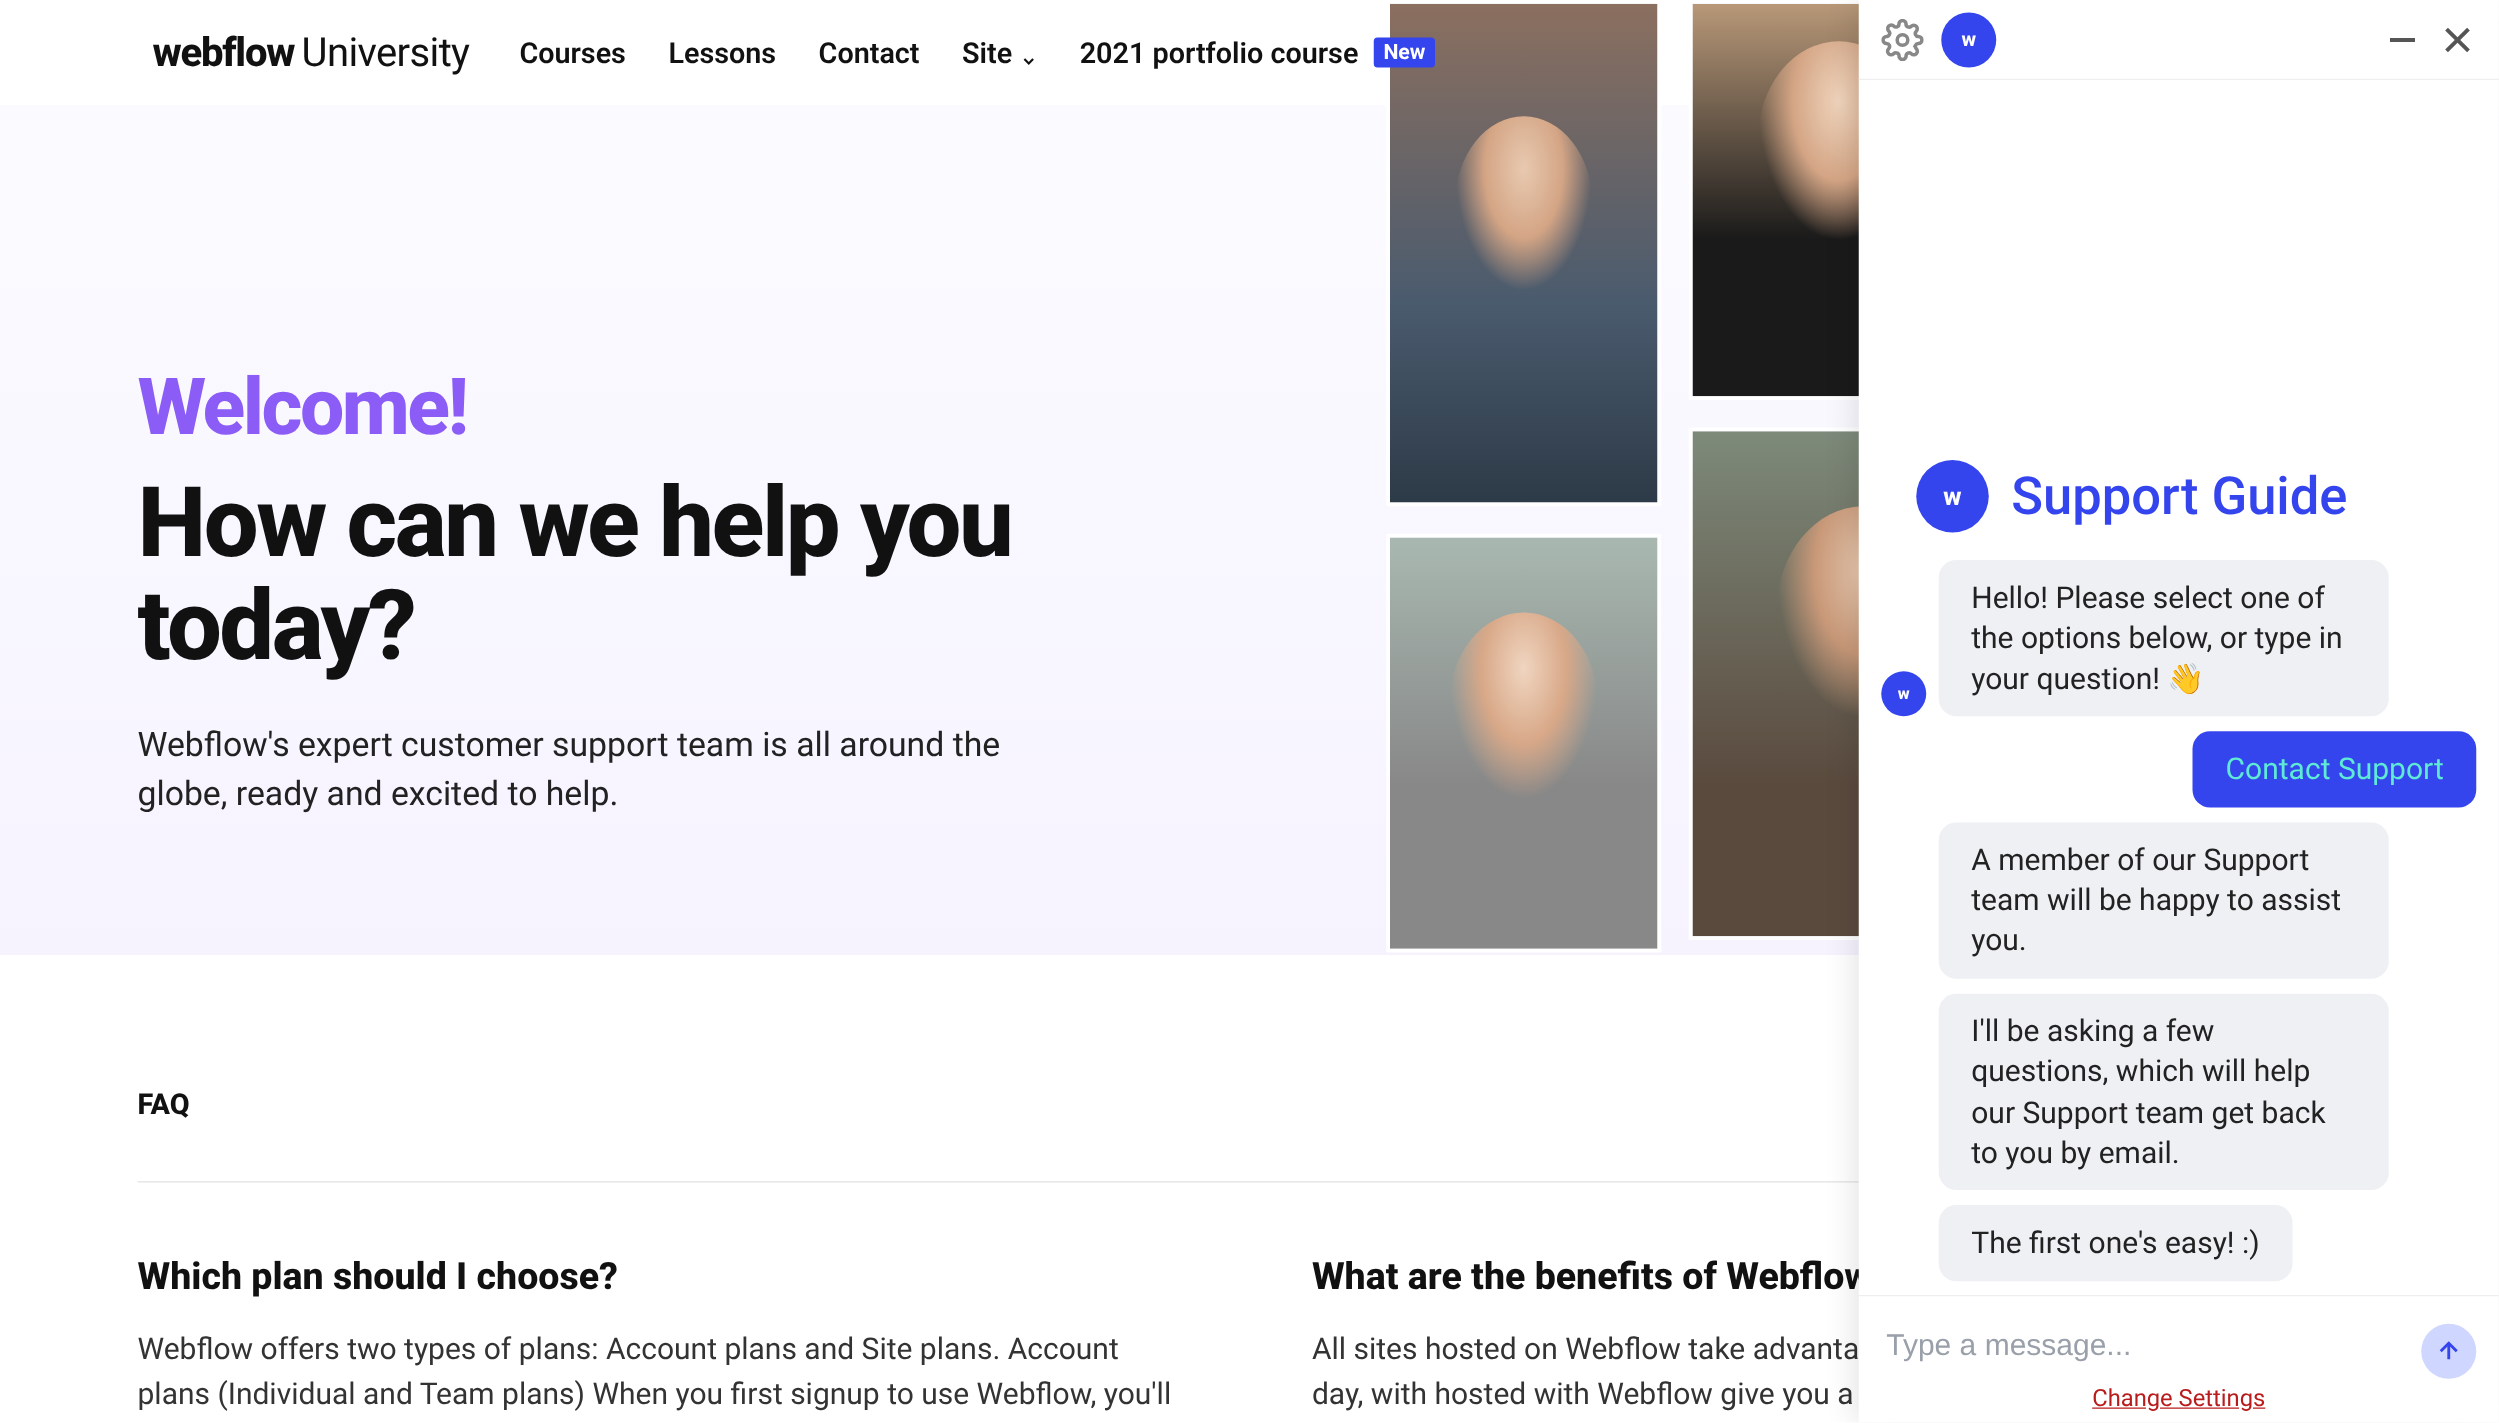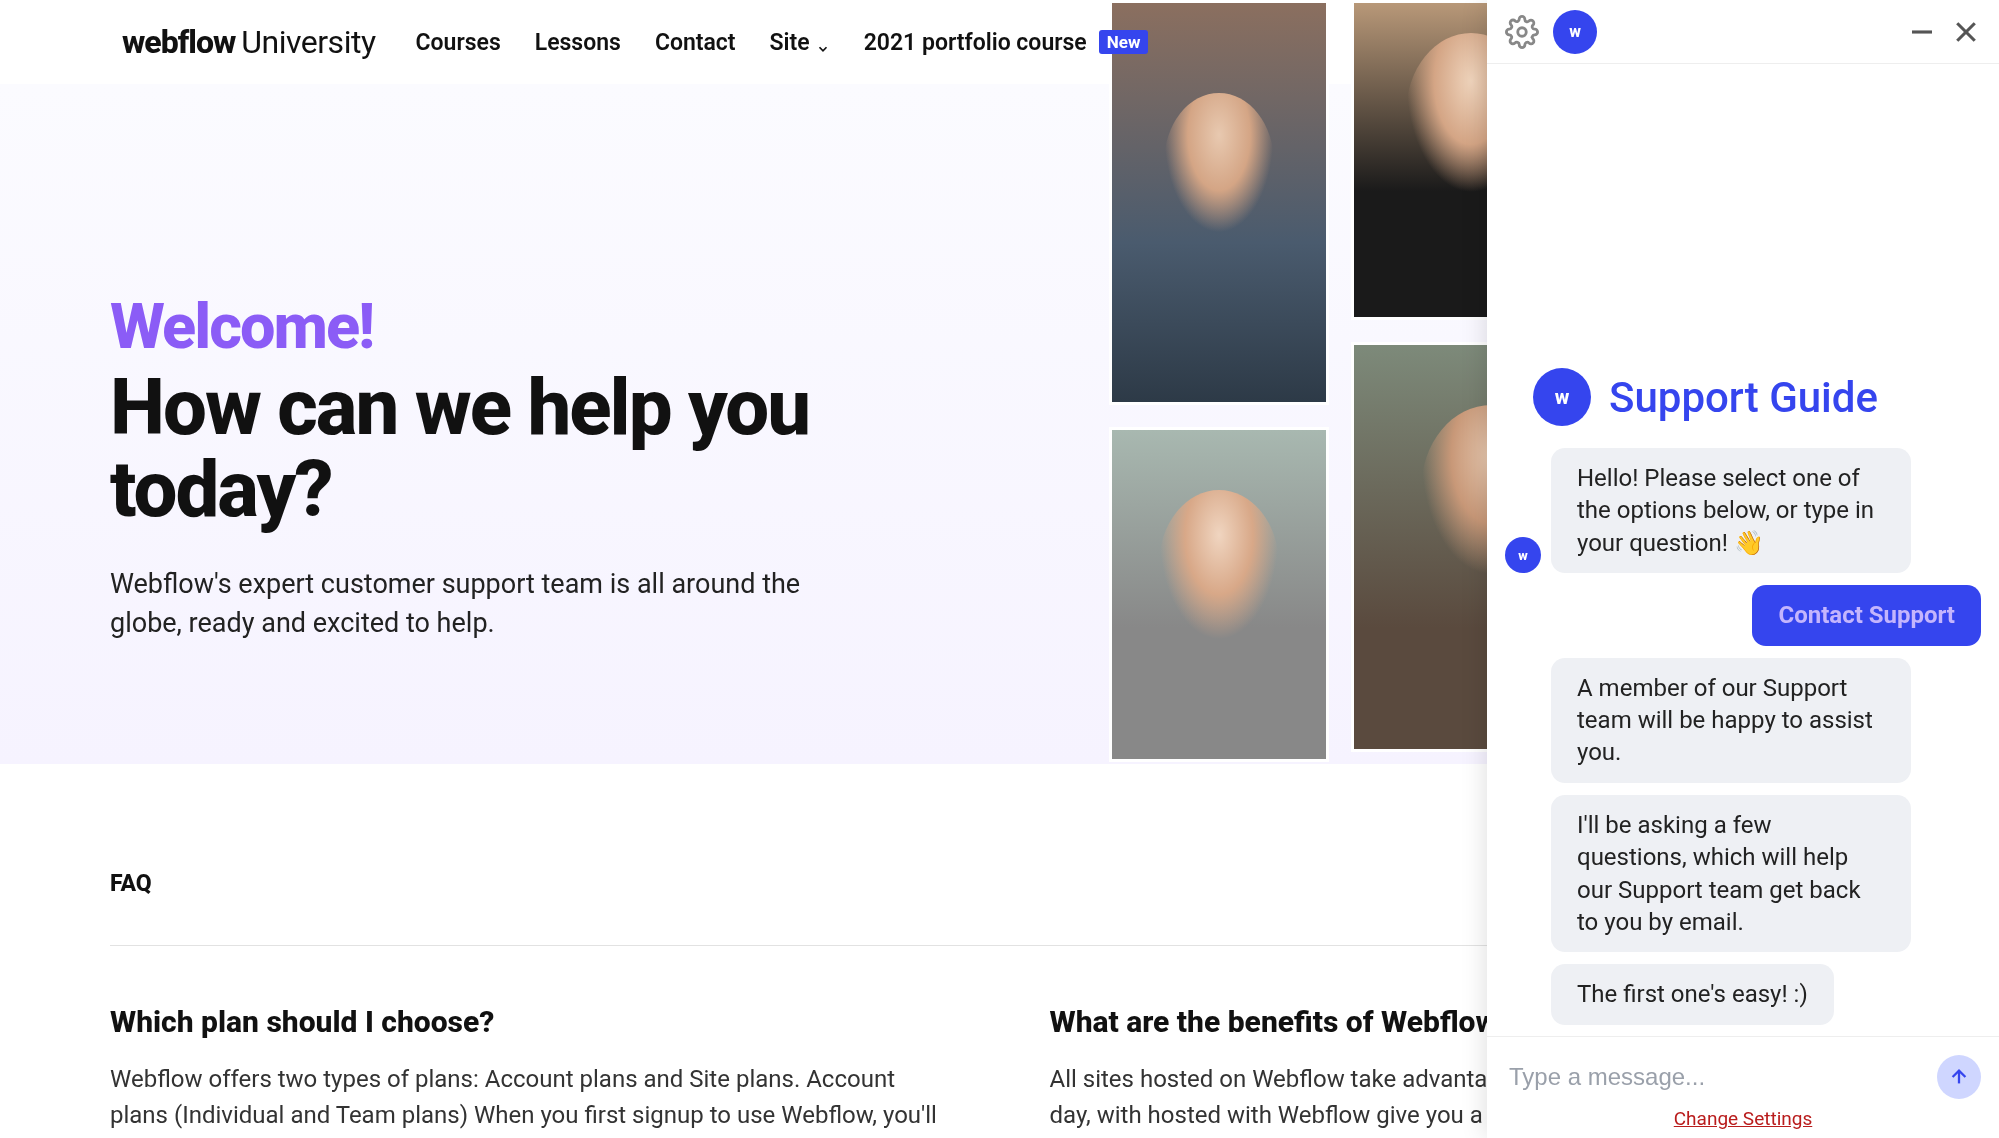--- a/index.html
+++ b/index.html
@@ -14,21 +14,21 @@
 .navitem { cursor: pointer; display: flex; align-items: center; gap: 6px; }
 .chevron { width: 14px; height: 14px; display: inline-block; }
 .chevron svg { width: 14px; height: 14px; }
 .badge-new { background: #3545ee; color: #fff; font-size: 17px; font-weight: 700; padding: 2px 8px; border-radius: 3px; margin-left: 6px; }
 
 
 .hero-bg { position: absolute; top: 84px; left: 0; right: 0; height: 680px; background: linear-gradient(180deg,#fbfbff 0%,#f6f3ff 100%); z-index: 1; }
 .hero { position: absolute; top: 0; left: 0; right: 0; height: 764px; z-index: 2; padding: 0 110px; }
 .hero-text { position: absolute; top: 290px; left: 110px; width: 760px; }
 .welcome { font-size: 63px; font-weight: 800; color: #8b5cf6; letter-spacing: -2px; }
-.howhelp { font-size: 78px; font-weight: 800; line-height: 1.05; letter-spacing: -2px; margin-top: 4px; }
+.howhelp { font-size: 78px; font-weight: 800; line-height: 1.05; letter-spacing: -2px; margin-top: 16px; }
 .subp { font-size: 27px; line-height: 1.45; color: #222; margin-top: 34px; max-width: 740px; }
 
 
 .photos { position: absolute; top: 0; right: 0; width: 950px; height: 764px; z-index: 2; }
 .photo { position: absolute; background: #ccc; border: 3px solid #fff; overflow: hidden; }
 .p1 { left: 60px; top: 0; width: 220px; height: 405px; background: linear-gradient(180deg,#8b6f5f 0%,#4a5b6e 60%,#2d3a47 100%); }
 .p1::after { content:""; position:absolute; top:90px; left:50%; transform:translateX(-50%); width:110px; height:140px; background: radial-gradient(ellipse at 50% 30%, #e8c9b0 0%, #d4a585 40%, transparent 70%); border-radius:50% 50% 45% 45%; }
 .p2 { left: 302px; top: 0; width: 240px; height: 320px; background: linear-gradient(180deg,#b89878 0%,#1a1a1a 60%); }
 .p2::after { content:""; position:absolute; top:30px; left:50%; transform:translateX(-50%); width:130px; height:160px; background: radial-gradient(ellipse at 50% 30%, #efd4bc 0%, #d4a585 40%, transparent 70%); border-radius:50% 50% 45% 45%; }
 .p3 { left: 302px; top: 342px; width: 280px; height: 410px; background: linear-gradient(180deg,#7d8a7a 0%,#5a4a3e 70%); }
@@ -57,24 +57,24 @@
 
 .chat-body { flex: 1; overflow: hidden; padding: 24px 18px 8px 18px; position: relative; }
 .guide-head { display: flex; align-items: center; gap: 18px; margin-top: 280px; margin-bottom: 22px; padding-left: 28px; }
 .guide-avatar { width: 58px; height: 58px; border-radius: 50%; background: #3545ee; color: #fff; display: flex; align-items: center; justify-content: center; font-weight: 800; font-size: 20px; }
 .guide-title { font-size: 42px; color: #3545ee; font-weight: 500; }
 
 .msgrow { display: flex; align-items: flex-end; gap: 10px; margin-bottom: 12px; }
 .msgrow.right { justify-content: flex-end; }
 .avslot { width: 36px; flex-shrink: 0; }
 .bubble { background: #eef0f4; border-radius: 14px; padding: 14px 26px; font-size: 24px; line-height: 1.35; max-width: 360px; color: #222; }
-.bubble.me { background: #3545ee; color: #c4b5fd; font-weight: bold; }
+.bubble.me { background: #3545ee; color: #5eead4; }
 
 .chat-input { border-top: 1px solid #eee; padding: 14px 18px 8px 18px; }
-.chat-input-row { display: flex; align-items: center; gap: 0; }
+.chat-input-row { display: flex; align-items: flex-end; gap: 0; }
 .chat-input input { flex: 1; border: none; font-size: 24px; padding: 12px 4px; outline: none; color: #333; }
 .chat-input input::placeholder { color: #9aa0aa; }
 .sendbtn { width: 44px; height: 44px; border-radius: 50%; background: #cfd6ff; display: flex; align-items: center; justify-content: center; cursor: pointer; }
 .sendbtn svg { width: 22px; height: 22px; }
 .change-settings { text-align: center; font-size: 19px; text-decoration: underline; color: #b91c1c; margin-top: 4px; cursor: pointer; }
 </style>
 </head>
 <body>
 
 <nav class="topnav">

